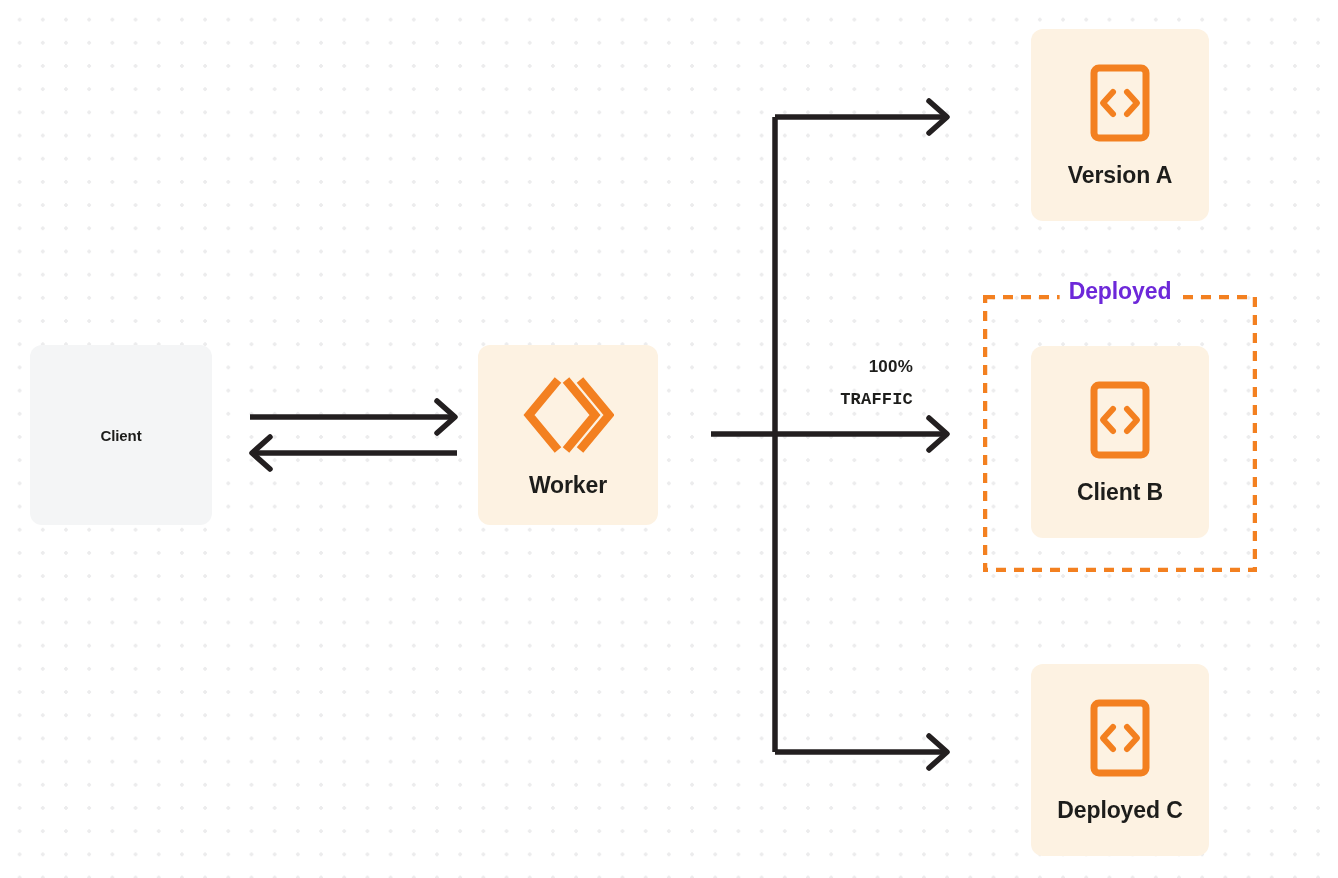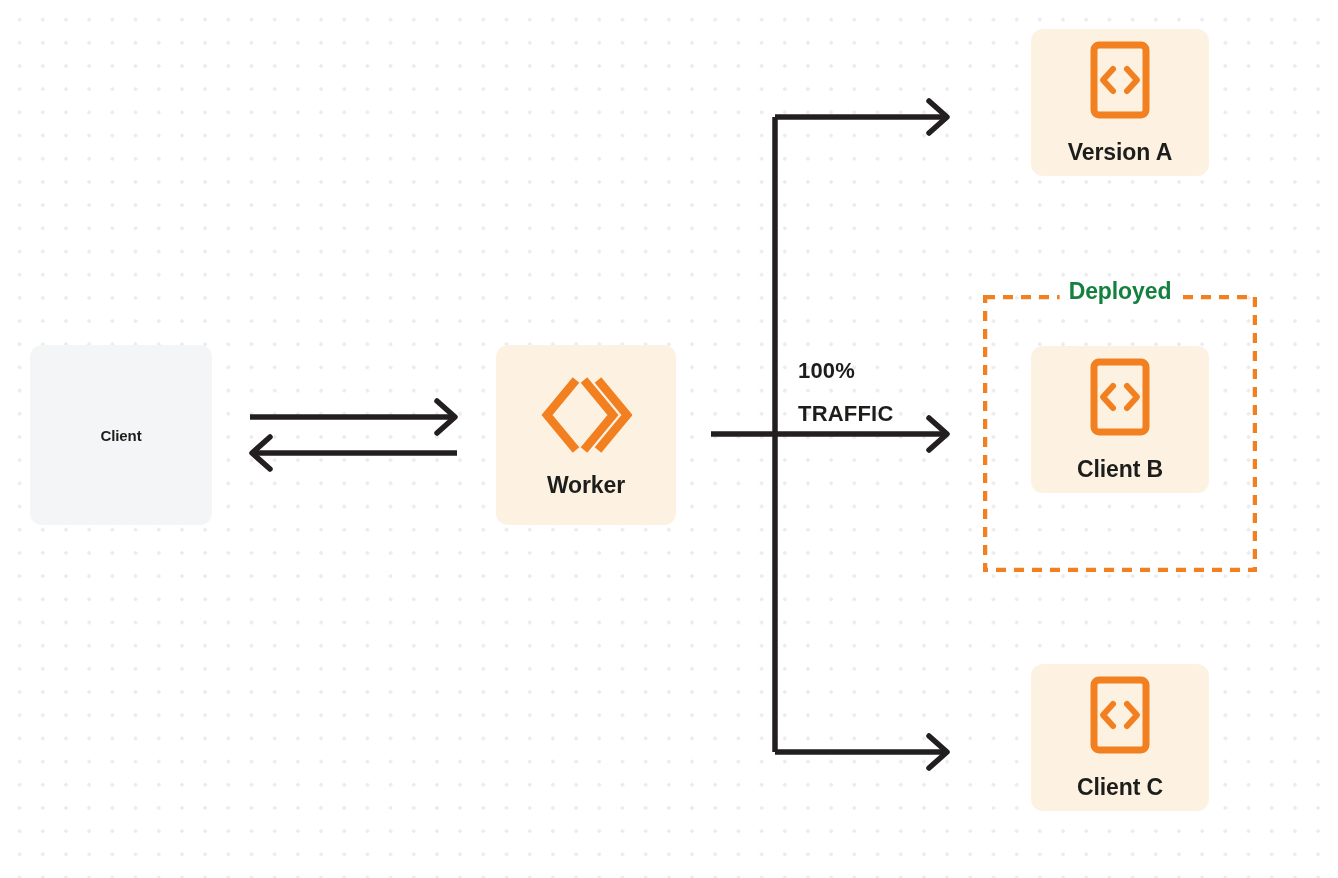--- a/index.html
+++ b/index.html
@@ -49,30 +49,30 @@
 
   .node-client {
     left: 30px;
     top: 345px;
     width: 182px;
     height: 180px;
     background-color: #f4f5f6;
   }
 
   .node-worker {
-    left: 496px;
+    left: 478px;
     top: 345px;
     width: 180px;
     height: 180px;
     background-color: #fdf2e2;
   }
 
   .node-version {
     width: 178px;
-    height: 147px;
+    height: 192px;
     background-color: #fdf2e2;
     left: 1031px;
   }
   .node-version.v-a { top: 29px; }
   .node-version.v-b { top: 346px; }
   .node-version.v-c { top: 664px; }
 
   .node-label {
     font-size: 23px;
     font-weight: 700;
@@ -121,45 +121,45 @@
     height: 100%;
     pointer-events: none;
   }
   .deployed-title {
     position: absolute;
     left: 50%;
     top: -15px;
     transform: translateX(-50%);
     padding: 0 9px;
     background-color: #ffffff;
-    color: #15803d;
+    color: #6d28d9;
     font-size: 23px;
     font-weight: 700;
     line-height: 1;
     letter-spacing: -0.1px;
     white-space: nowrap;
     z-index: 4;
   }
 
   
   .traffic-label {
     position: absolute;
-    left: 798px;
+    left: 778px;
     top: 350px;
     width: 135px;
-    text-align: left;
+    text-align: right;
     z-index: 4;
     color: #1d1d1b;
-    font-size: 22px;
+    font-size: 17px;
     font-weight: 700;
     line-height: 1.95;
     letter-spacing: 0.2px;
   }
   .traffic-label .pct { display: block; }
-  .traffic-label .word { display: block; }
+  .traffic-label .word { display: block; font-family: Liberation Mono, monospace; }
 </style>
 </head>
 <body>
 
 <div id="canvas">
 
   <svg id="connectors" viewBox="0 0 1338 878">
     <g fill="none" stroke="#231f20" stroke-width="5.5" stroke-linecap="butt" stroke-linejoin="miter">
 
       <g>
@@ -245,16 +245,16 @@
   </div>
 
   <div class="node node-version v-c">
     <span class="icon-wrap icon-code">
       <svg viewBox="0 0 60 78" width="60" height="78" aria-hidden="true">
         <rect x="4" y="4" width="52" height="70" rx="5" ry="5" fill="none" stroke="#f38020" stroke-width="7"></rect>
         <polyline points="23,28 13,39 23,50" fill="none" stroke="#f38020" stroke-width="6" stroke-linecap="round" stroke-linejoin="round"></polyline>
         <polyline points="37,28 47,39 37,50" fill="none" stroke="#f38020" stroke-width="6" stroke-linecap="round" stroke-linejoin="round"></polyline>
       </svg>
     </span>
-    <span class="node-label">Client C</span>
+    <span class="node-label">Deployed C</span>
   </div>
 
 </div>
 
 </body></html>

